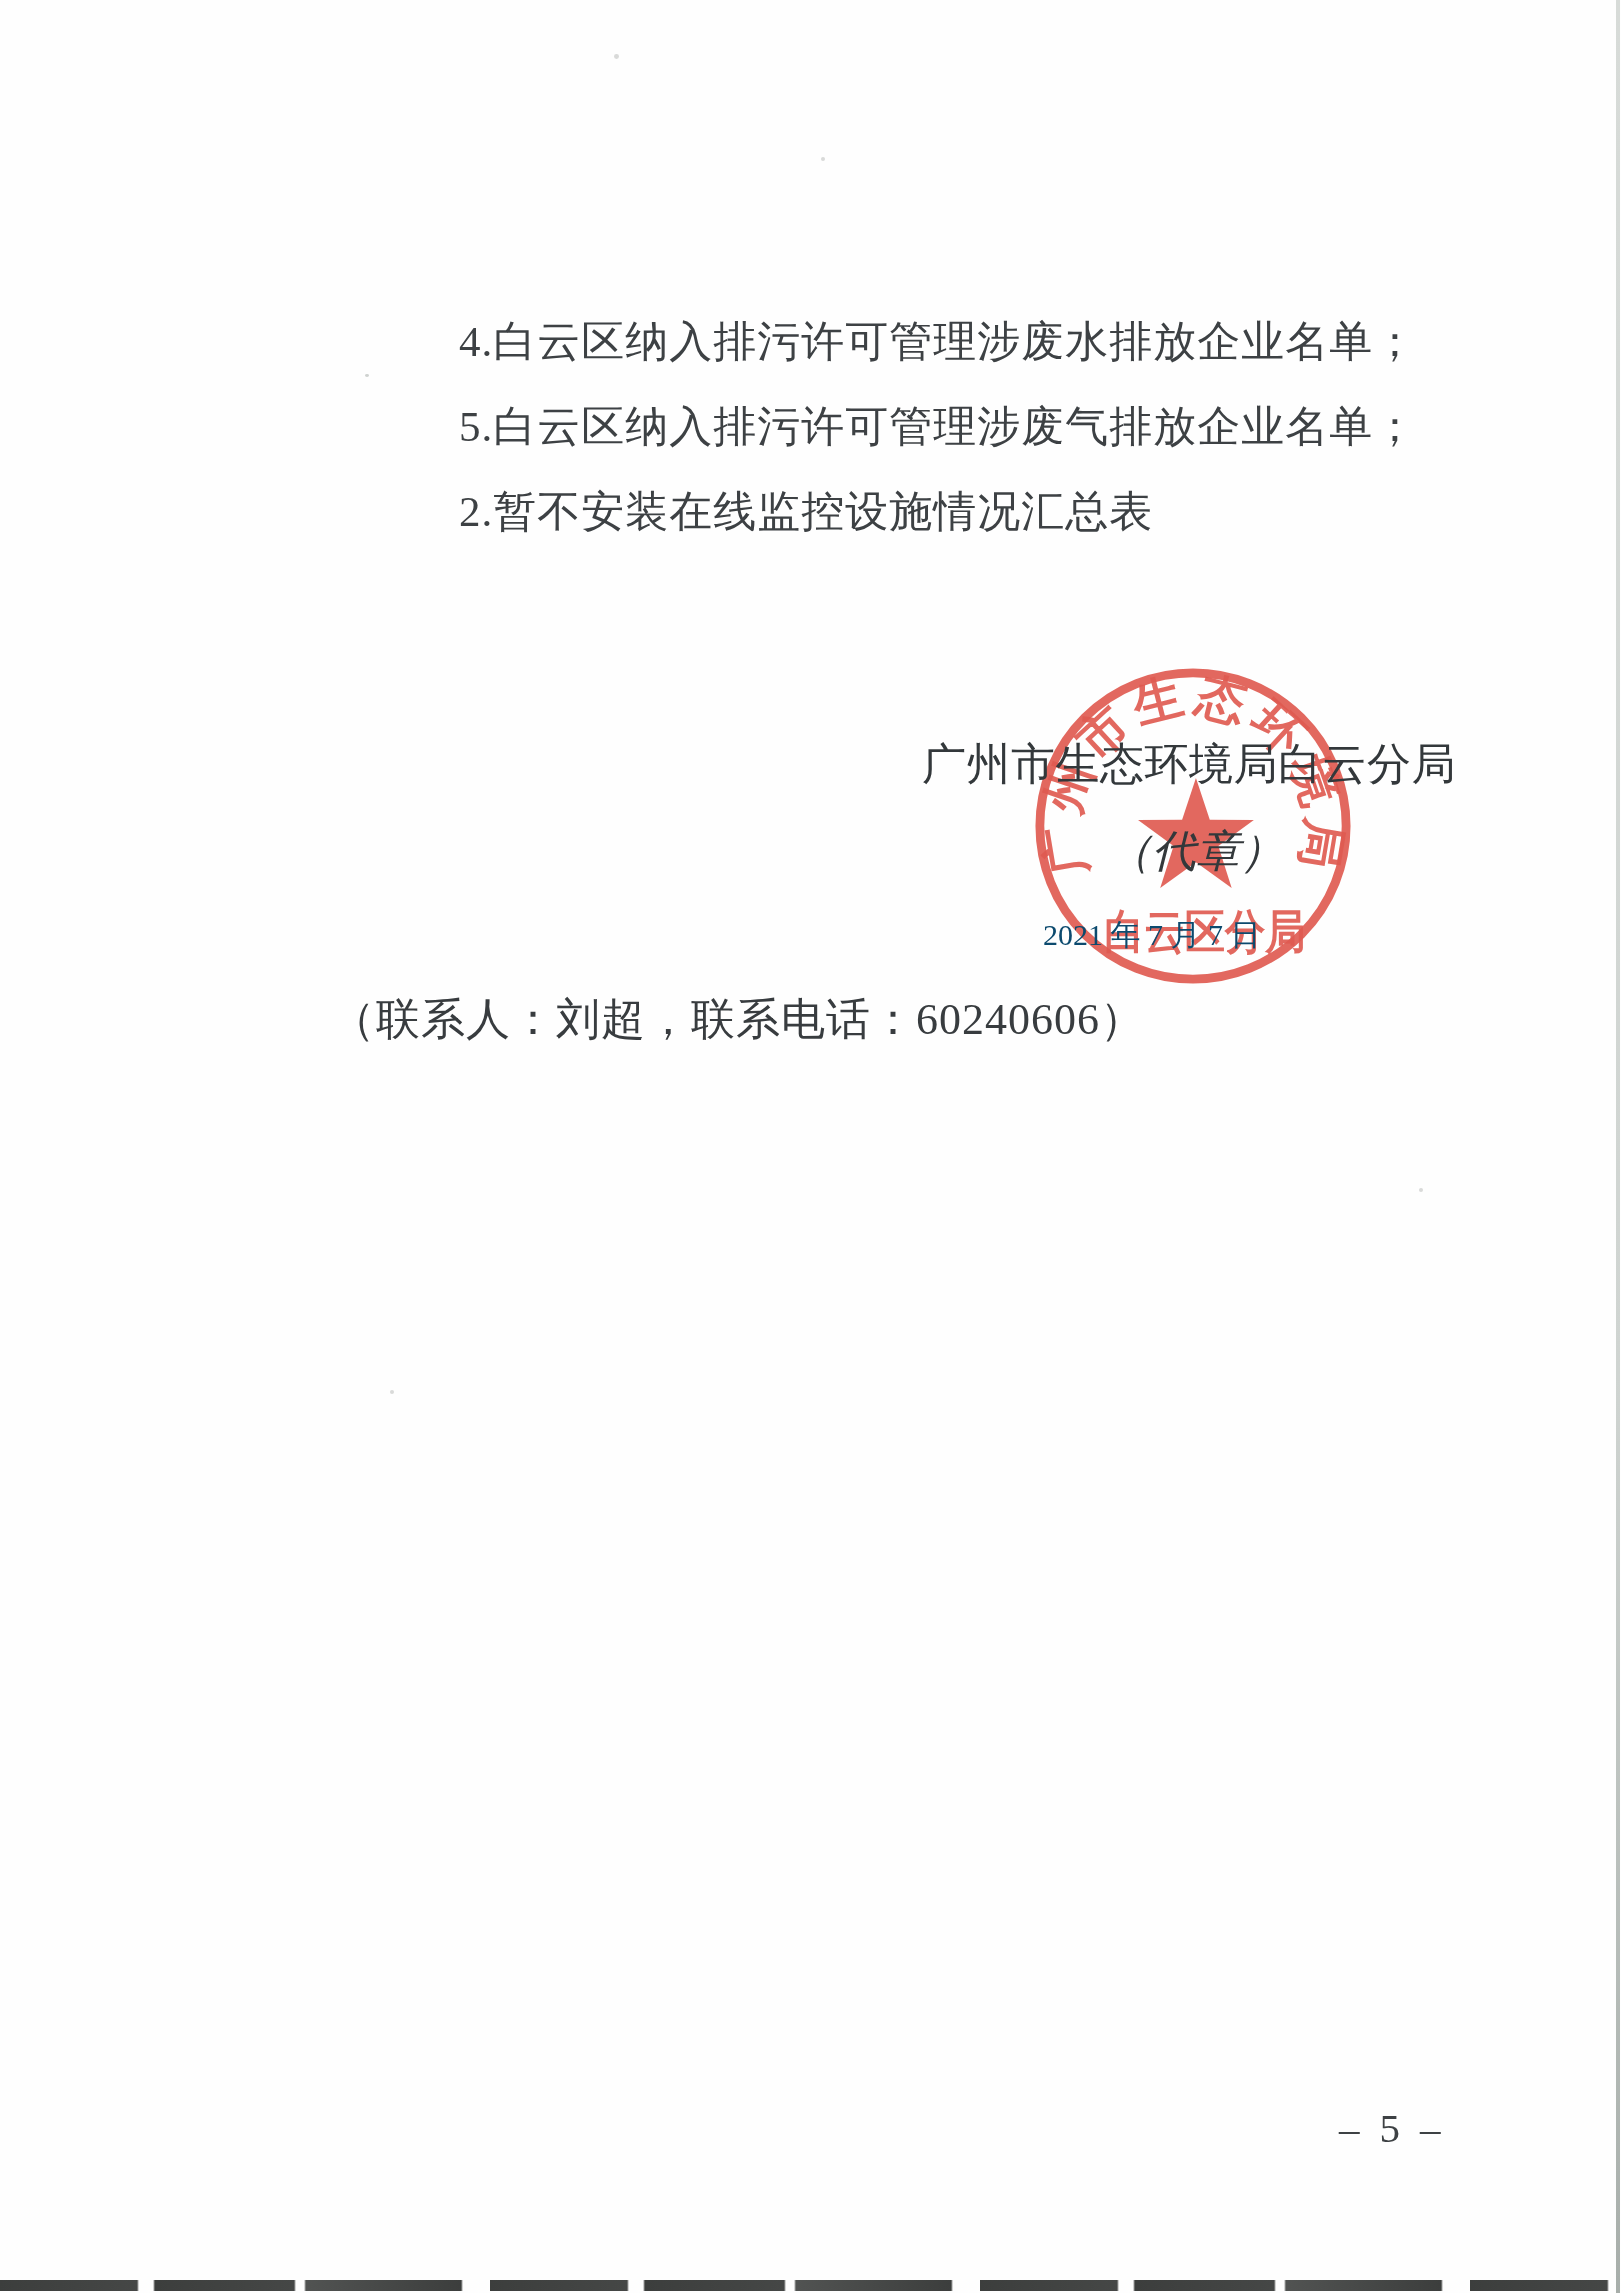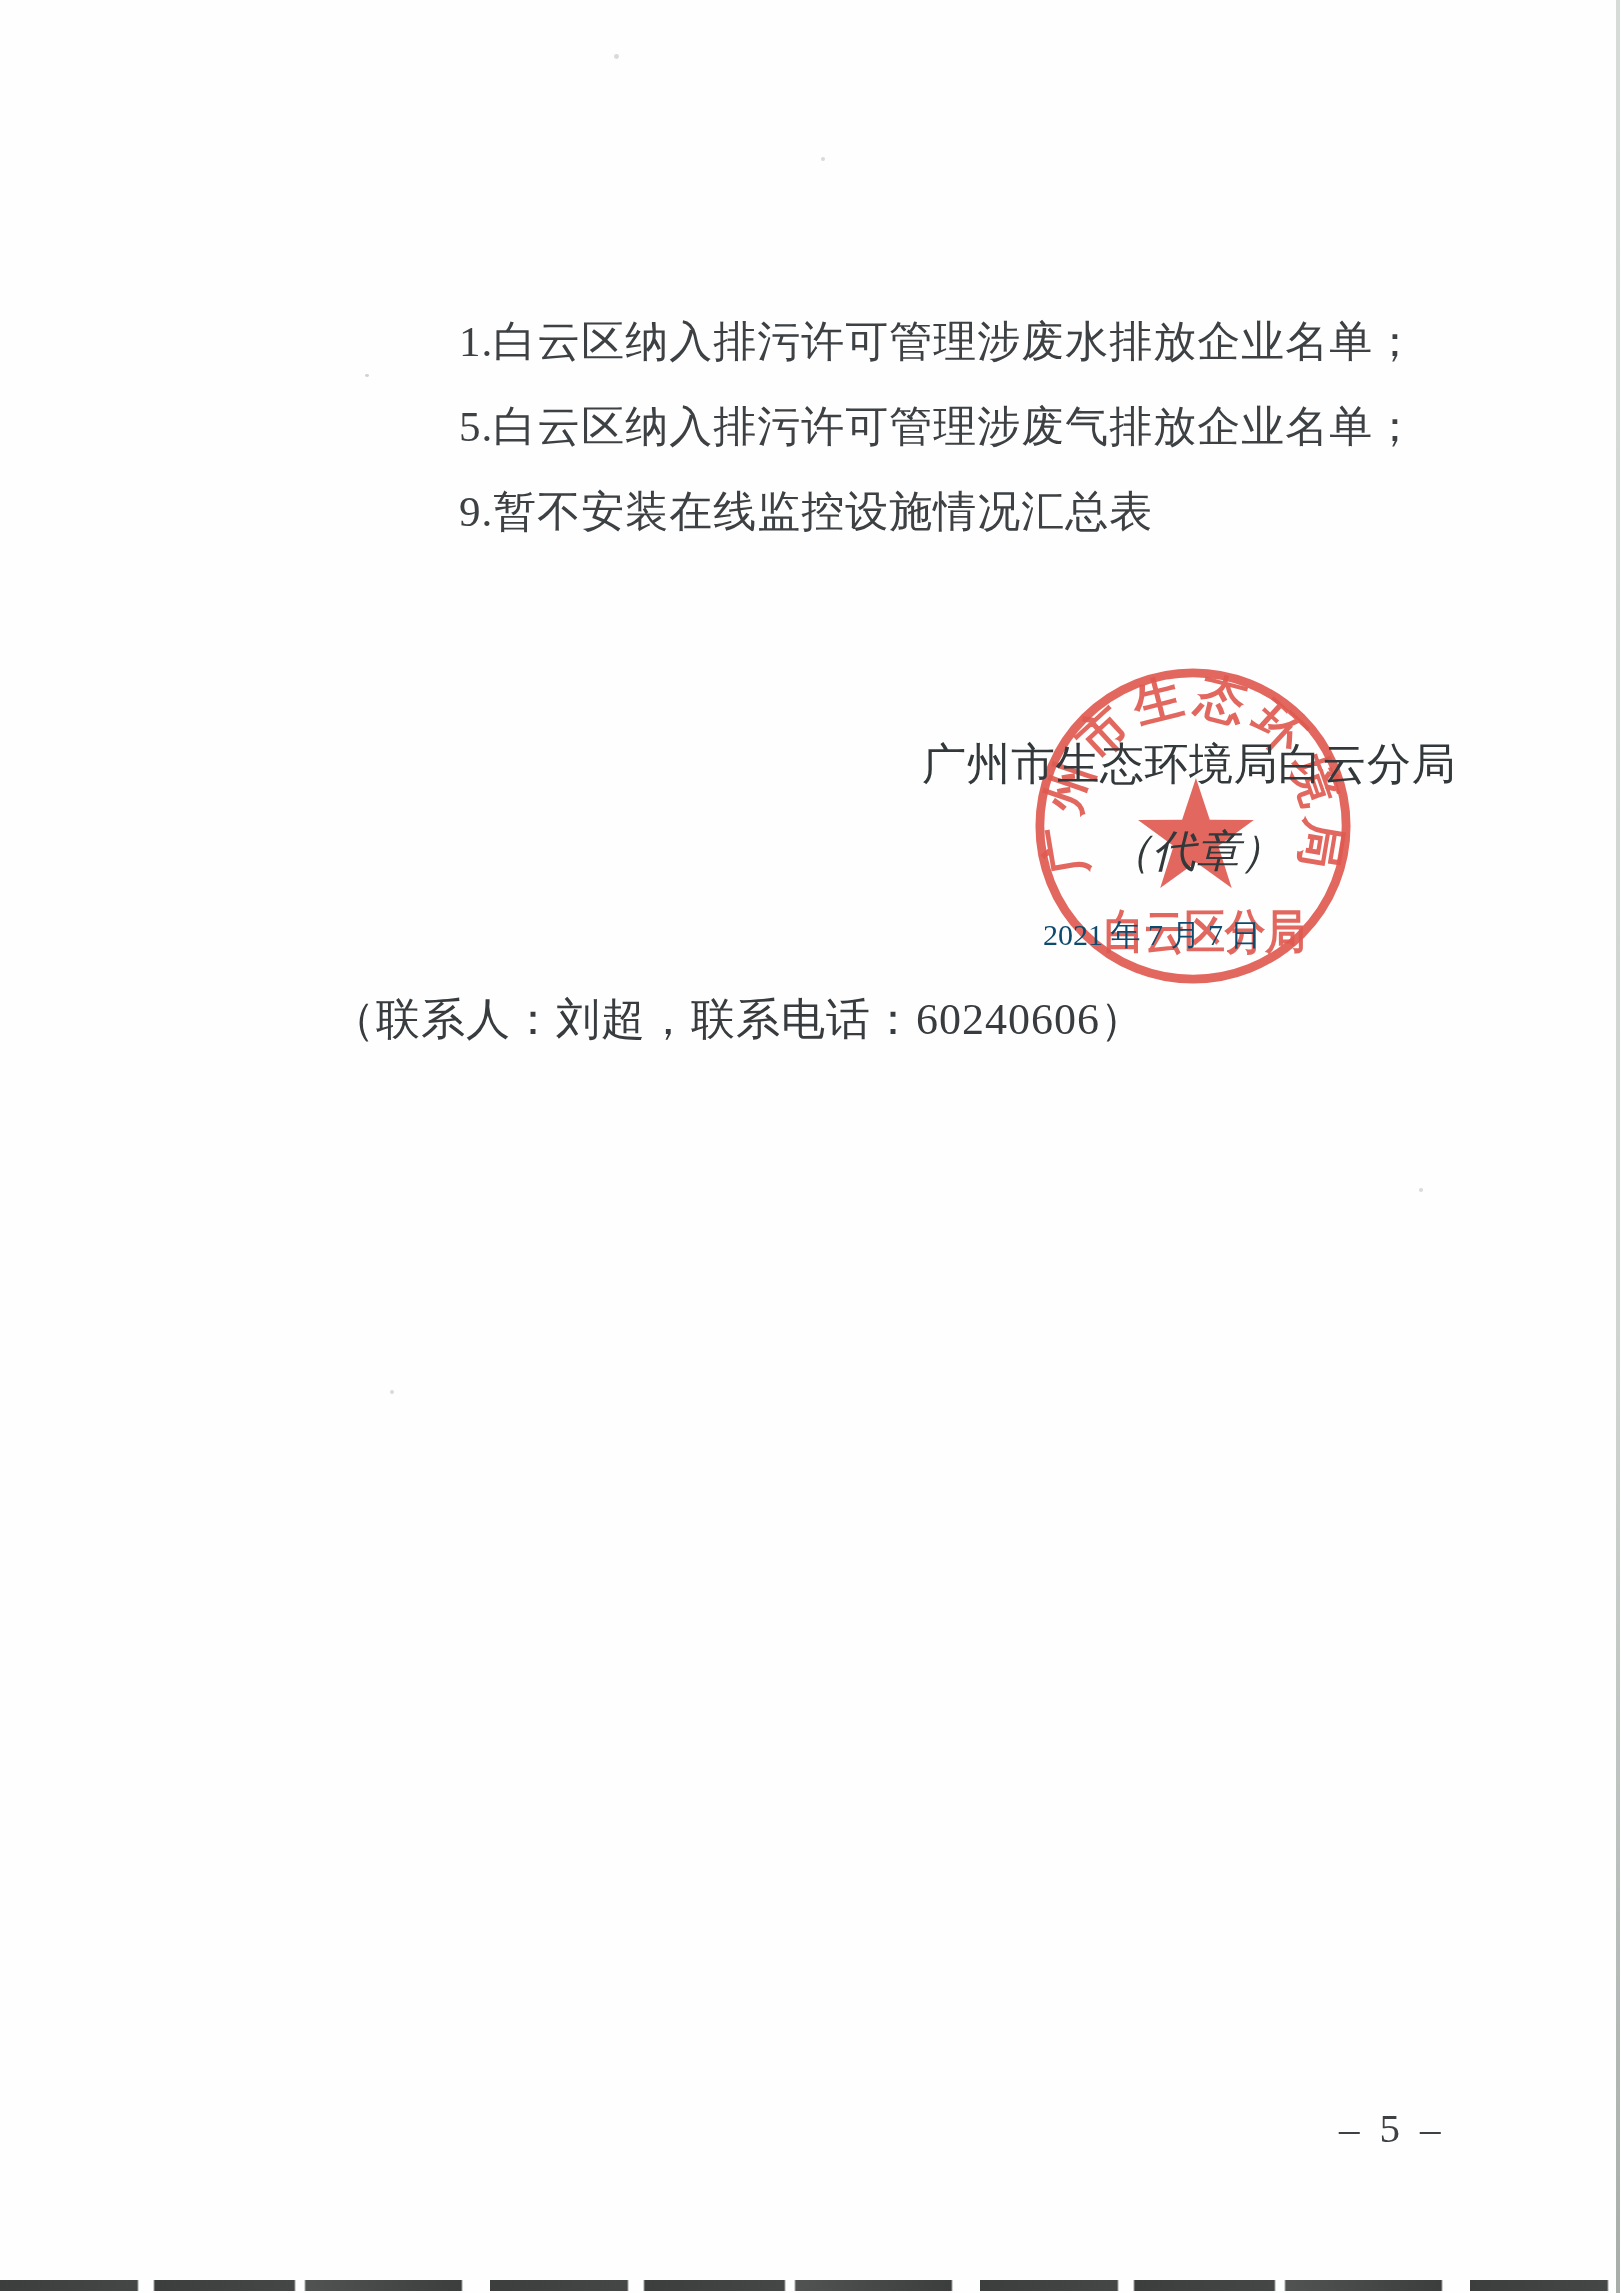--- a/index.html
+++ b/index.html
@@ -77,23 +77,23 @@
   .speck-2 { left: 821px;  top: 157px;  width: 3.9px; height: 3.9px; }
   .speck-3 { left: 365px;  top: 374px;  width: 3.9px; height: 2.9px; background:#cfd2d0; }
   .speck-4 { left: 390px;  top: 1390px; width: 3.9px; height: 3.9px; }
   .speck-5 { left: 1419px; top: 1188px; width: 3.9px; height: 3.9px; }
 </style>
 </head>
 <body>
 
 <div class="page">
 
-  <div class="abs att-line att-1">1.白云区纳入排污许可管理涉废水排放企业名单；</div>
+  <div class="abs att-line att-1">4.白云区纳入排污许可管理涉废水排放企业名单；</div>
   <div class="abs att-line att-2">5.白云区纳入排污许可管理涉废气排放企业名单；</div>
-  <div class="abs att-line att-3">9.暂不安装在线监控设施情况汇总表</div>
+  <div class="abs att-line att-3">2.暂不安装在线监控设施情况汇总表</div>
 
   <svg class="seal-svg" viewBox="0 0 326 326" xmlns="http://www.w3.org/2000/svg">
     <defs>
       <path id="seal-arc" d="M 58.8 211.6 A 115 115 0 1 1 267.2 211.6" fill="none"></path>
     </defs>
     <circle cx="163" cy="163" r="156" fill="none" stroke-width="9" stroke-opacity="0.92" stroke="#dd4f44"></circle>
     <polygon points="166,114 180.1,156.6 225,156.8 188.8,183.4 202.4,226.2 166,200 129.6,226.2 143.2,183.4 107,156.8 151.9,156.6" fill-opacity="0.92" fill="#dd4f44"></polygon>
     <text font-size="50" style="letter-spacing:7px" fill-opacity="0.92" fill="#dd4f44">
       <textPath href="#seal-arc" startOffset="50%" text-anchor="middle">广州市生态环境局</textPath>
     </text>

